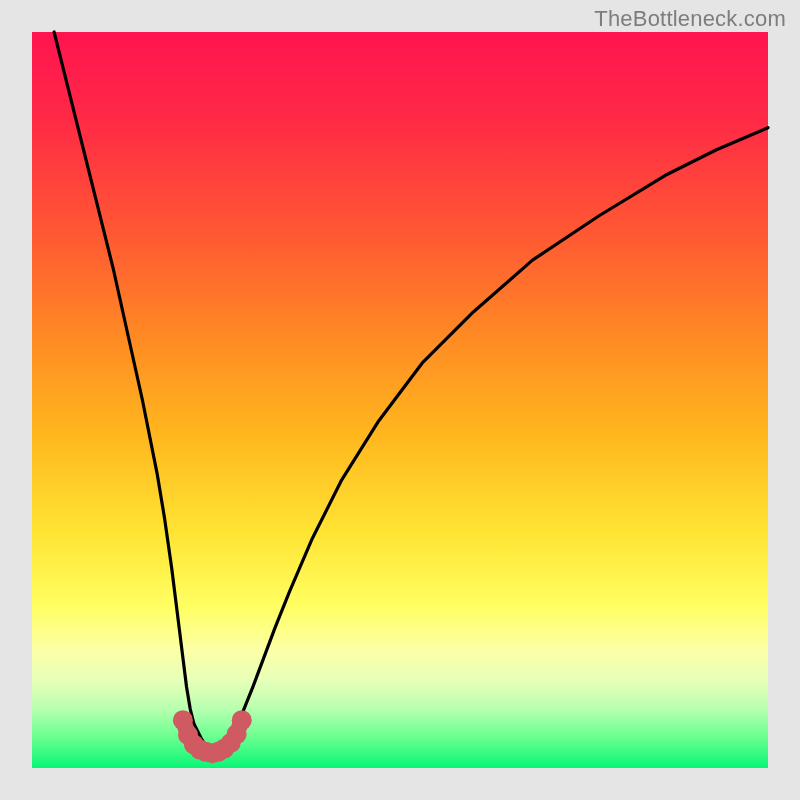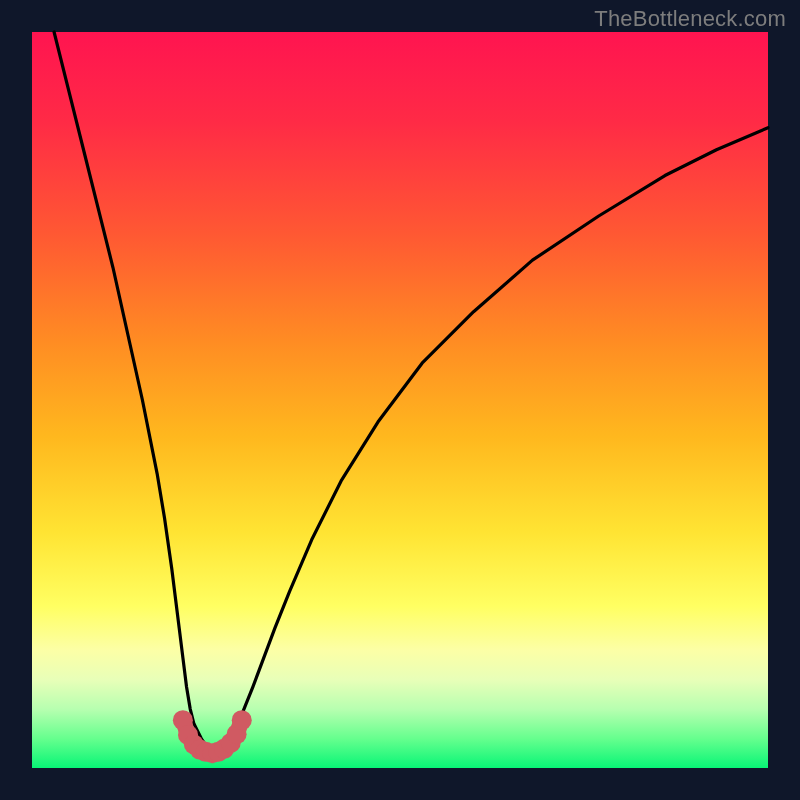--- a/index.html
+++ b/index.html
@@ -10,21 +10,21 @@
     background: #000;
     overflow: hidden;
     font-family: Arial, Helvetica, sans-serif;
   }
   .frame {
     position: absolute;
     left: 0;
     top: 0;
     width: 800px;
     height: 800px;
-    background: #0f172a;
+    background: #e5e5e5;
   }
   .plot {
     position: absolute;
     left: 32px;
     top: 32px;
     width: 736px;
     height: 736px;
     background: linear-gradient(to bottom,
       #ff1450 0%,
       #ff2a46 12%,

